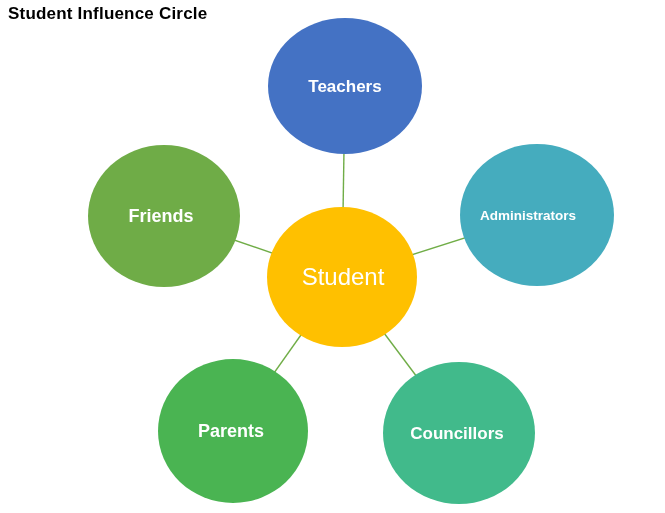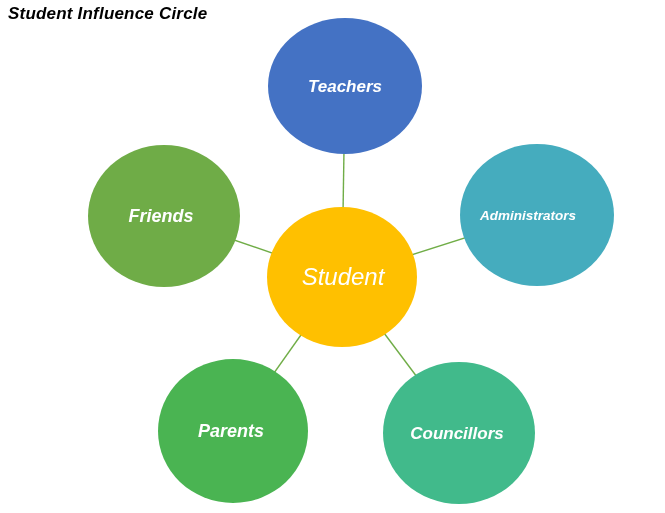--- a/index.html
+++ b/index.html
@@ -7,21 +7,20 @@
     padding: 0;
     background: #ffffff;
   }
   .canvas {
     position: relative;
     width: 665px;
     height: 513px;
     background: #ffffff;
     overflow: hidden;
     font-family: "Liberation Sans", sans-serif;
-    font-style: italic;
   }
   .diagram-title {
     position: absolute;
     left: 8px;
     top: 4px;
     font-size: 17px;
     font-weight: 700;
     color: #000000;
     letter-spacing: 0.2px;
   }

